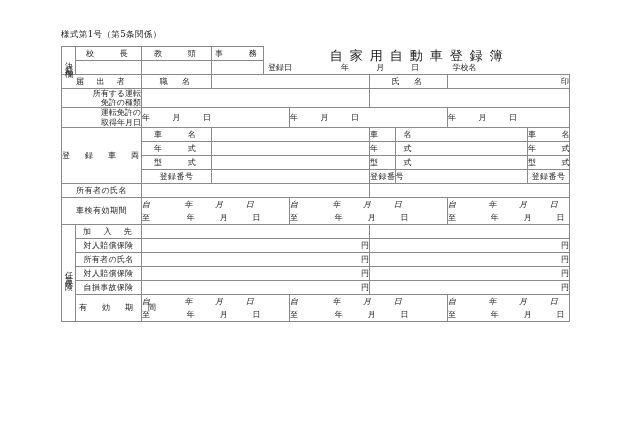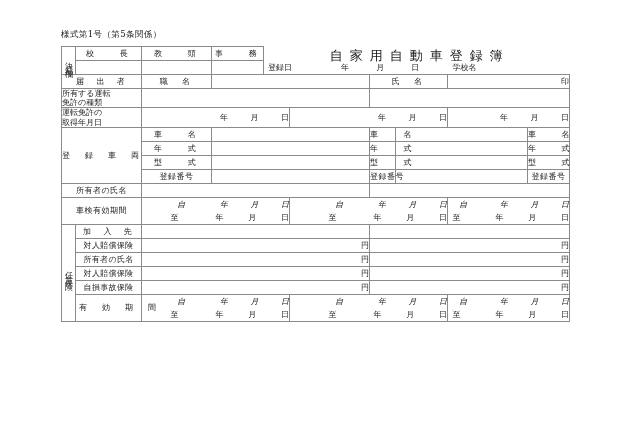--- a/index.html
+++ b/index.html
@@ -39,40 +39,40 @@
     text-align:center;
     font-size:8px;
     letter-spacing:.5px;
     white-space:nowrap;
     margin-top:44px;
   }
   .lbl-sp{letter-spacing:3.2px;padding-left:3px;}
   .lbl-sp2{letter-spacing:2.2px;padding-left:3px;}
   .lbl-l{text-align:center;padding-left:5px;letter-spacing:.3px;}
   .lbl-2line{
-    text-align:left;padding-left:5px;font-size:8px;line-height:1.35;margin-left:19px;
+    text-align:right;padding-left:5px;font-size:8px;line-height:1.35;margin-left:19px;
   }
   .vert{
     writing-mode:vertical-rl;
     text-orientation:upright;
     font-size:8px;
     letter-spacing:4px;
     margin:0 auto;
     height:100%;
     display:flex;
     align-items:center;
     justify-content:center;
   }
   .vcell{text-align:center;vertical-align:middle;}
   .title{
     font-size:13px;letter-spacing:7px;text-align:center;white-space:nowrap;
     padding-left:6px;
   }
   .ymd{
-    font-size:8px;white-space:nowrap;text-align:right;
+    font-size:8px;white-space:nowrap;text-align:left;
   }
   .ymd span{display:inline-block;}
   .sp-m{margin-left:20px;}
   .sp-d{margin-left:20px;}
   .yen{text-align:right;padding-right:6px;font-size:8px;}
   .seal{text-align:right;padding-right:8px;font-size:8px;}
   .note{
     position:absolute;left:61px;top:388px;
     font-size:8.5px;letter-spacing:.2px;white-space:nowrap;
   }

